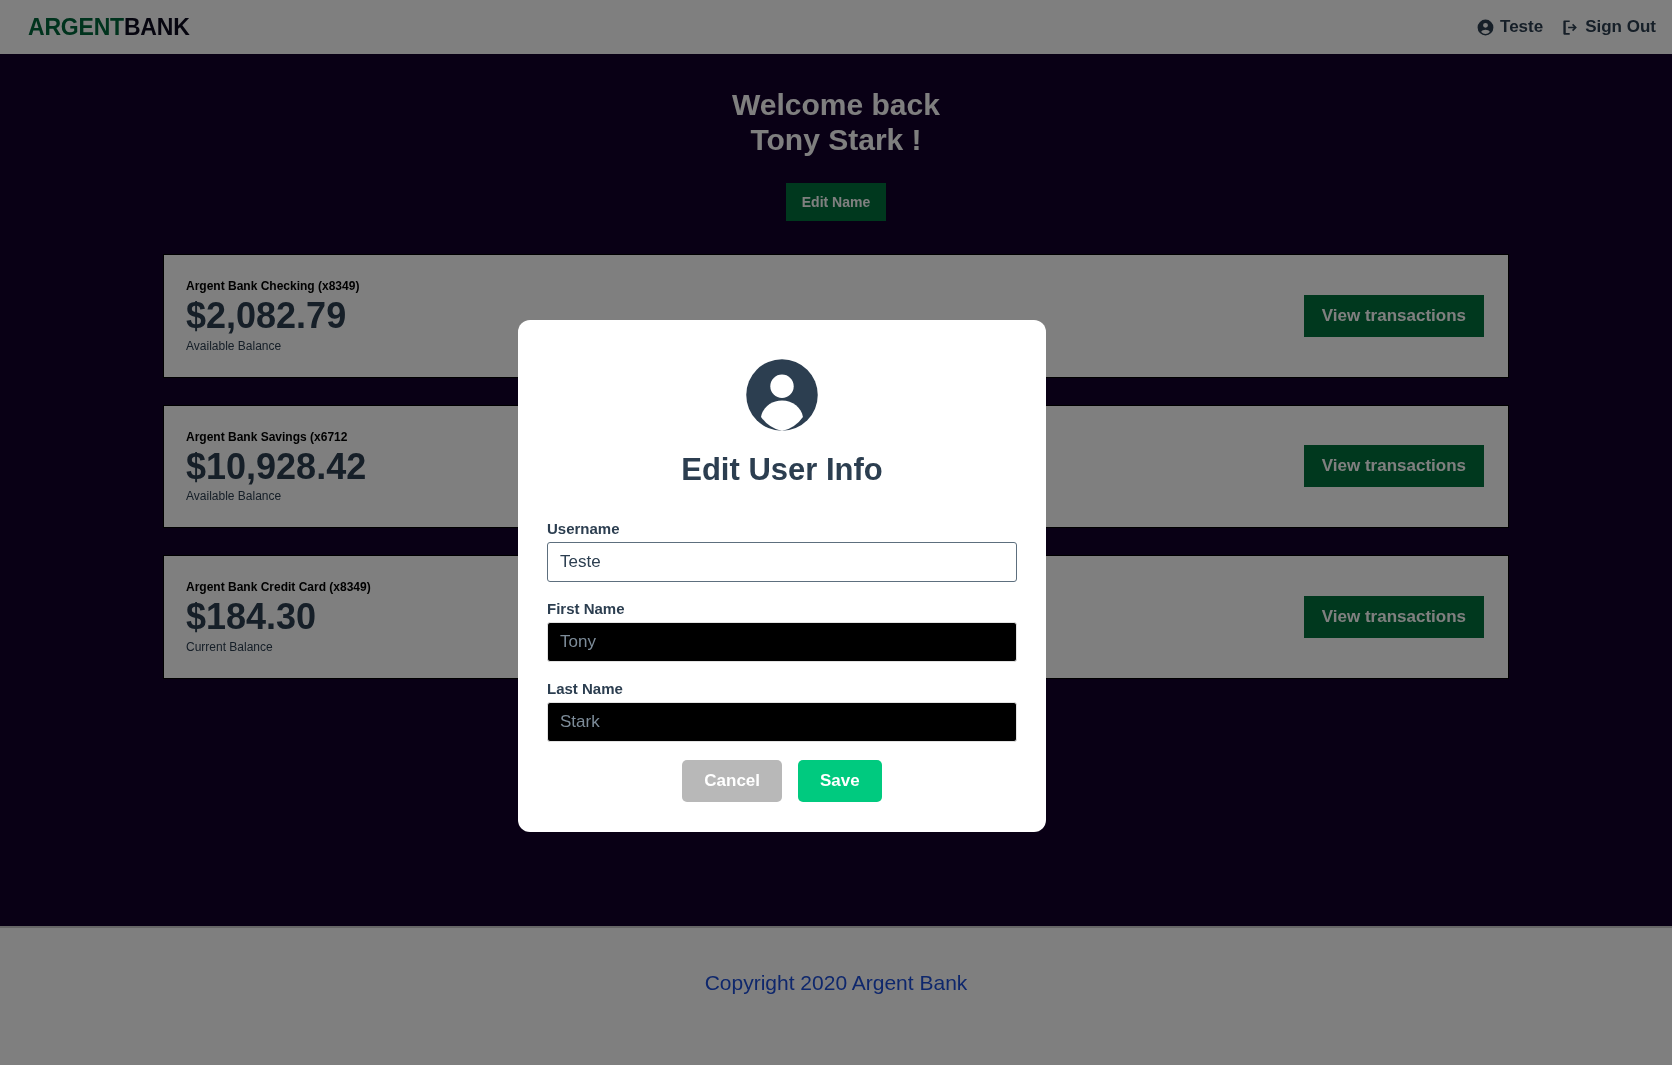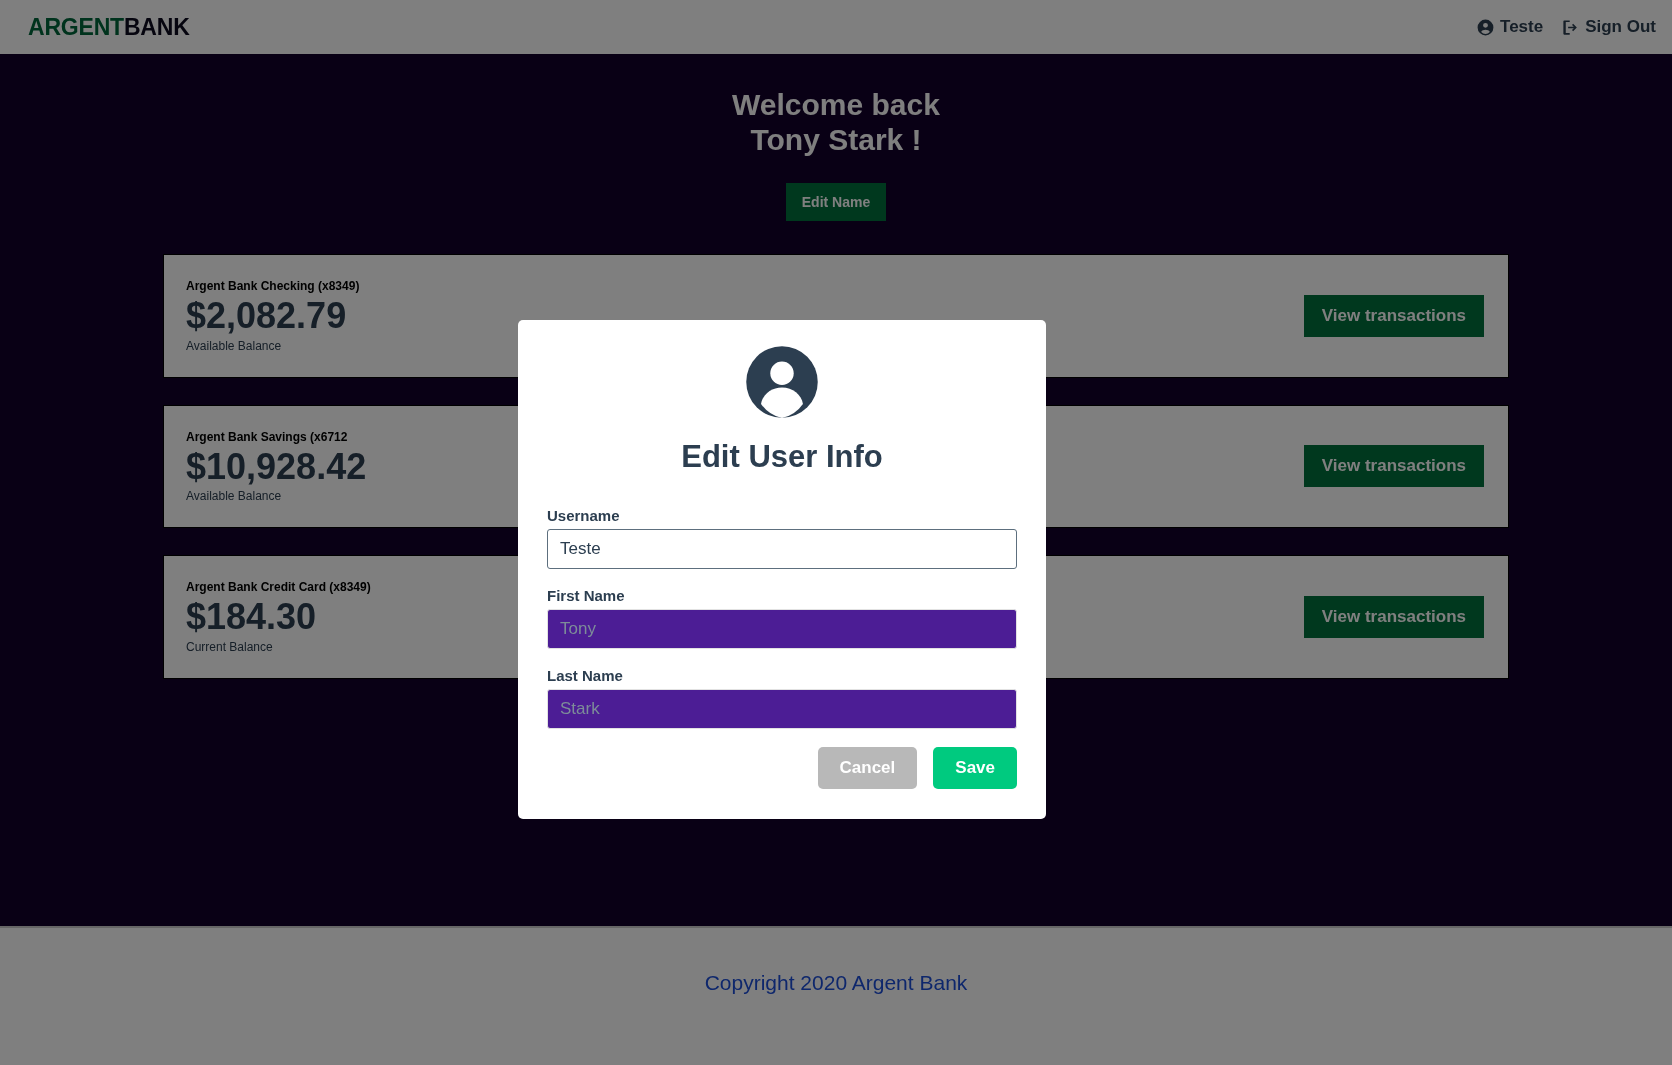--- a/index.html
+++ b/index.html
@@ -167,23 +167,23 @@
   }
 
   
   .modal {
     position: absolute;
     z-index: 20;
     left: 518px;
     top: 320px;
     width: 528px;
     background: #ffffff;
-    border-radius: 5px;
-    box-sizing: border-box;
-    padding: 23px 29px 30px 29px;
+    border-radius: 12px;
+    box-sizing: border-box;
+    padding: 36px 29px 30px 29px;
   }
   .modal-avatar {
     display: flex;
     justify-content: center;
     margin-bottom: 14px;
   }
   .modal-title {
     text-align: center;
     font-size: 31px;
     font-weight: bold;
@@ -205,27 +205,27 @@
     font-family: inherit;
     font-size: 17px;
     color: #2c3e50;
     padding: 5px 12px;
     border: 1px solid #5d6f7e;
     border-radius: 3px;
     background: #ffffff;
     margin-bottom: 18px;
   }
   .field-input.disabled {
-    background: #4c1d95;
+    background: #000000;
     border: 1px solid #e2e2e2;
     color: #7d8c99;
   }
   .modal-actions {
     display: flex;
-    justify-content: flex-end;
+    justify-content: center;
     gap: 16px;
     margin-top: 18px;
   }
   .btn {
     border: none;
     border-radius: 5px;
     font-family: inherit;
     font-size: 17px;
     font-weight: bold;
     color: #ffffff;

